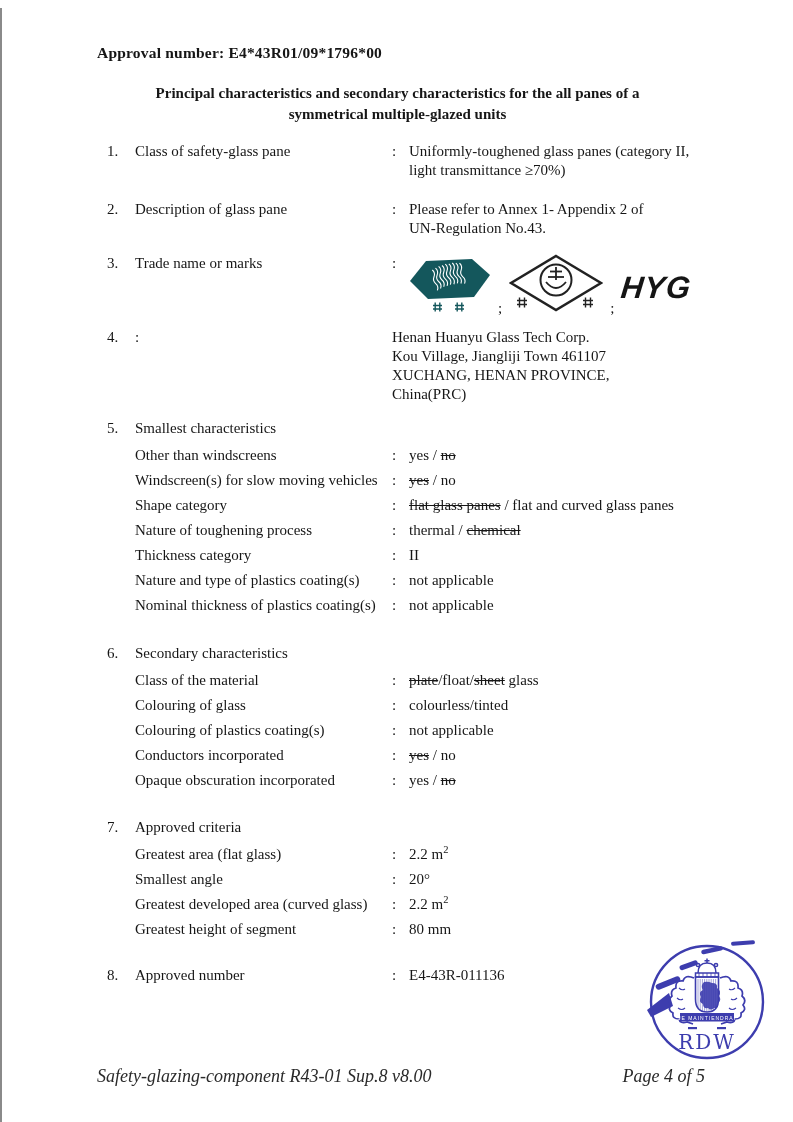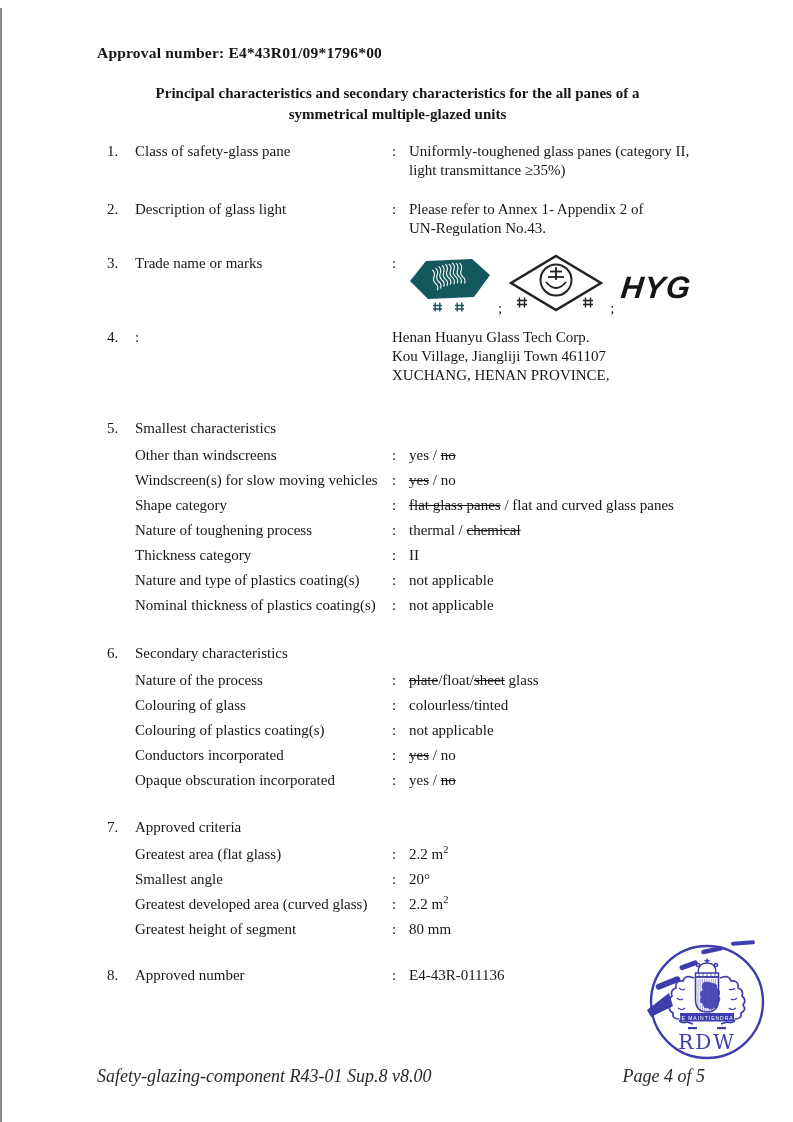--- a/index.html
+++ b/index.html
@@ -47,29 +47,29 @@
     <span class="vline">symmetrical multiple-glazed units</span>
   </div>
 
   <div class="abs item pos-i1">
     <div class="row">
       <span class="c-num">1.</span>
       <span class="c-label">Class of safety-glass pane</span>
       <span class="c-colon">:</span>
       <span class="c-value">
         <span class="vline">Uniformly-toughened glass panes (category II,</span>
-        <span class="vline">light transmittance ≥35%)</span>
+        <span class="vline">light transmittance ≥70%)</span>
       </span>
     </div>
   </div>
 
   <div class="abs item pos-i2">
     <div class="row">
       <span class="c-num">2.</span>
-      <span class="c-label">Description of glass light</span>
+      <span class="c-label">Description of glass pane</span>
       <span class="c-colon">:</span>
       <span class="c-value">
         <span class="vline">Please refer to Annex 1- Appendix 2 of</span>
         <span class="vline">UN-Regulation No.43.</span>
       </span>
     </div>
   </div>
 
   <div class="abs item pos-i3">
     <div class="row">
@@ -121,20 +121,21 @@
   </div>
 
   <div class="abs item pos-i4">
     <div class="row">
       <span class="c-num">4.</span>
       <span class="c-colon">:</span>
       <span class="c-value">
         <span class="vline">Henan Huanyu Glass Tech Corp.</span>
         <span class="vline">Kou Village, Jiangliji Town 461107</span>
         <span class="vline">XUCHANG, HENAN PROVINCE,</span>
+        <span class="vline">China(PRC)</span>
       </span>
     </div>
   </div>
 
   <div class="abs item pos-i5">
     <div class="row head">
       <span class="c-num">5.</span>
       <span class="c-label">Smallest characteristics</span>
     </div>
     <div class="row">
@@ -181,21 +182,21 @@
     </div>
   </div>
 
   <div class="abs item pos-i6">
     <div class="row head">
       <span class="c-num">6.</span>
       <span class="c-label">Secondary characteristics</span>
     </div>
     <div class="row">
       <span class="c-num"></span>
-      <span class="c-label">Nature of the process</span>
+      <span class="c-label">Class of the material</span>
       <span class="c-colon">:</span>
       <span class="c-value"><span class="s">plate</span><span>/float/</span><span class="s">sheet</span><span> glass</span></span>
     </div>
     <div class="row">
       <span class="c-num"></span>
       <span class="c-label">Colouring of glass</span>
       <span class="c-colon">:</span>
       <span class="c-value">colourless/tinted</span>
     </div>
     <div class="row">

